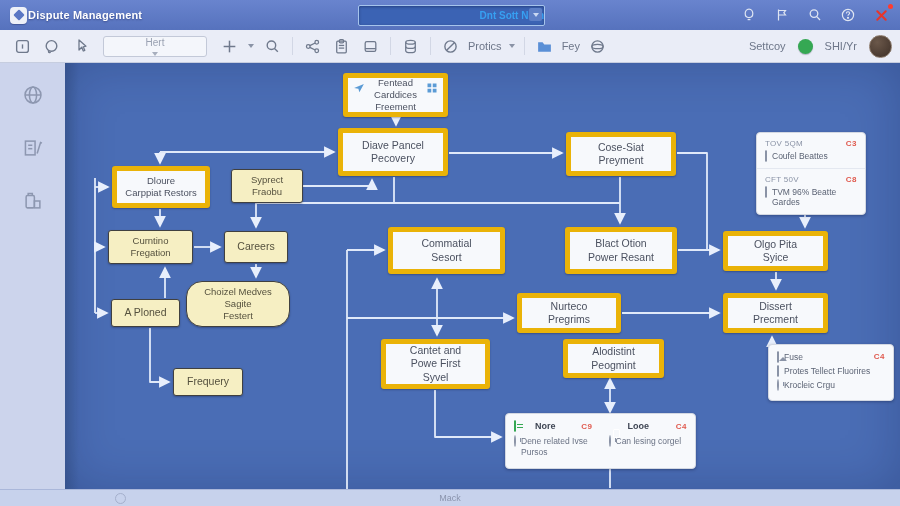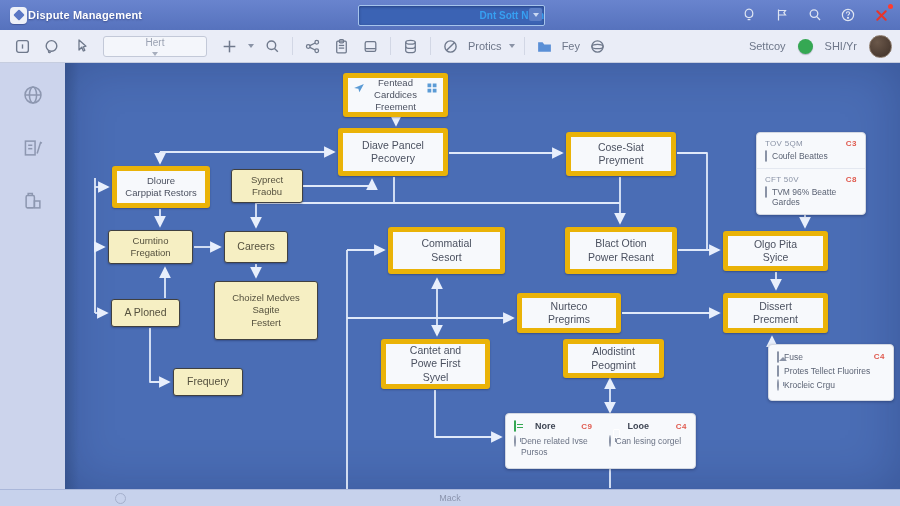--- a/index.html
+++ b/index.html
@@ -329,21 +329,21 @@
       <span>Syprect</span>
       <span>Fraobu</span>
     </div>
     <div class="fnode yellow small" style="left: 108px; top: 230px; width: 85px; height: 34px;">
       <span>Curntino</span>
       <span>Fregation</span>
     </div>
     <div class="fnode yellow" style="left: 224px; top: 231px; width: 64px; height: 32px;">
       <span>Careers</span>
     </div>
-    <div class="fnode yellow small" style="left: 214px; top: 281px; width: 104px; height: 59px;">
+    <div class="fnode yellow small" style="left: 186px; top: 281px; width: 104px; height: 46px; border-radius: 16px;">
       <span>Choizel Medves</span>
       <span>Sagite</span>
       <span>Festert</span>
     </div>
     <div class="fnode yellow" style="left: 111px; top: 299px; width: 69px; height: 28px;">
       <span>A Ploned</span>
     </div>
     <div class="fnode yellow" style="left: 173px; top: 368px; width: 70px; height: 28px;">
       <span>Frequery</span>
     </div>

